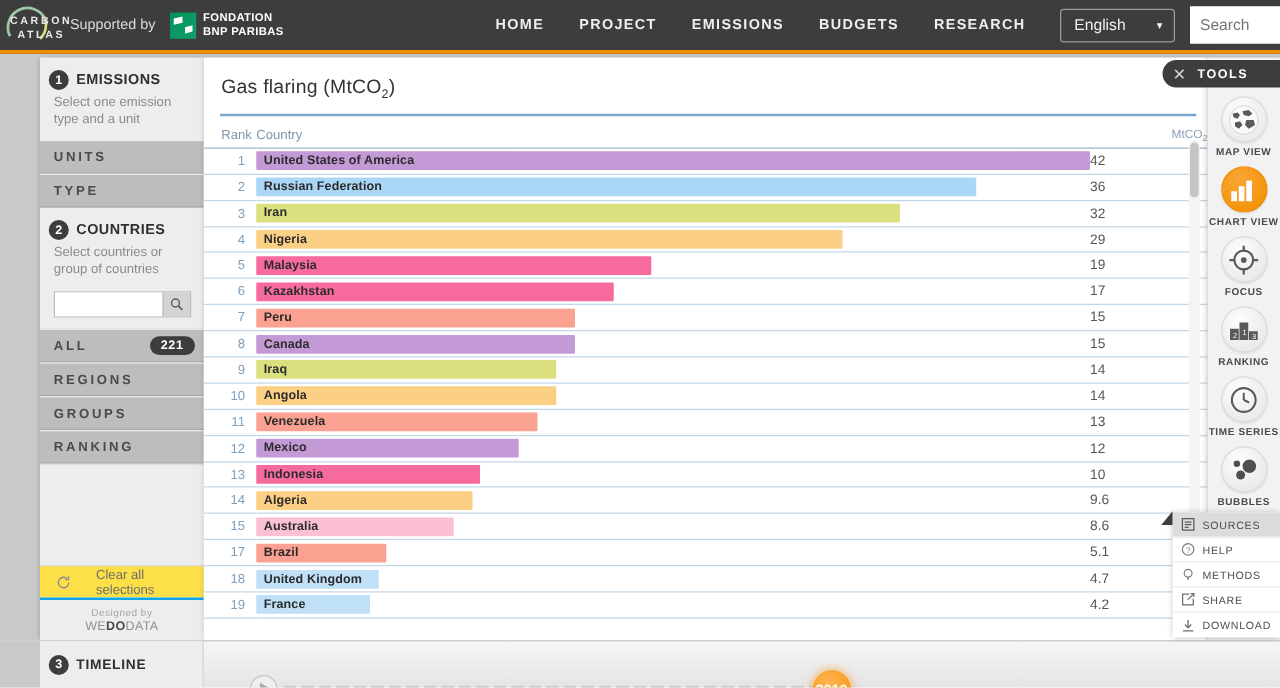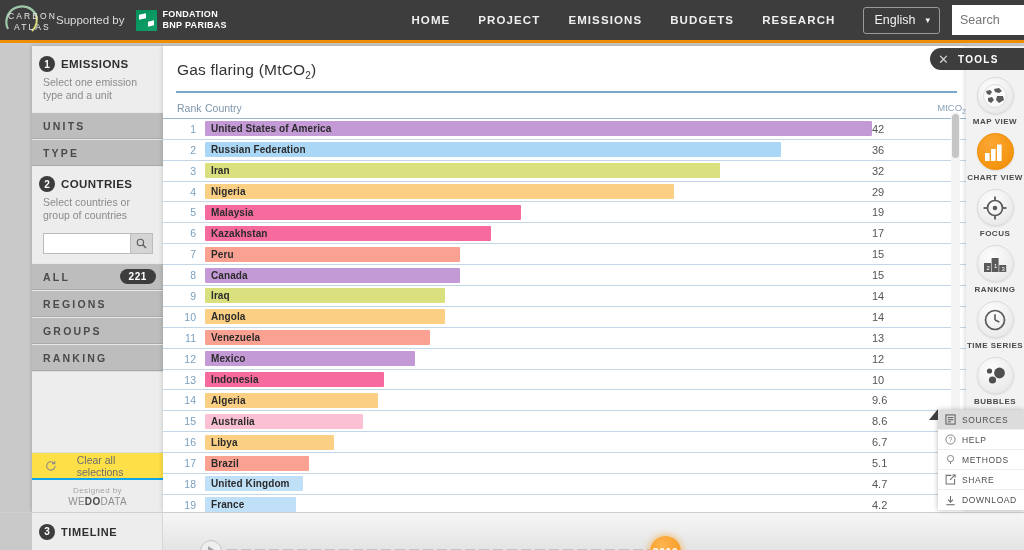--- a/index.html
+++ b/index.html
@@ -9,21 +9,21 @@
     background: #fff; overflow: hidden;
   }
   #app { position: relative; width: 1024px; height: 550px; background: #c9c9c9; }
 
   
   #topbar {
     position: absolute; left: 0; top: 0; width: 1024px; height: 43px;
     background: #3d3d3d; border-bottom: 3px solid #f18e00;
     display: flex; align-items: center;
   }
-  #logo { width: 52px; height: 43px; position: relative; flex: 0 0 auto; }
+  #logo { width: 52px; height: 43px; position: relative; flex: 0 0 auto; font-weight: bold; }
   #logo svg { position: absolute; left: 2px; top: 4px; }
   .logo-text {
     position: absolute; left: 8px; top: 12px;
     color: #e8e8e8; font-size: 8.5px; letter-spacing: 2.1px;
     line-height: 10px; white-space: nowrap;
   }
   .logo-text2 {
     position: absolute; left: 14px; top: 23px;
     color: #e8e8e8; font-size: 8.5px; letter-spacing: 2.1px;
     line-height: 10px; white-space: nowrap;
@@ -53,21 +53,21 @@
   #nav {
     margin-left: auto; display: flex; align-items: center; gap: 0;
   }
   .nav-item {
     color: #efefef; font-size: 11.5px; font-weight: bold; letter-spacing: 1.1px;
     padding: 0 14px; cursor: pointer; white-space: nowrap;
   }
   #lang {
     margin-left: 14px; border: 1px solid #9a9a9a; border-radius: 3px;
     color: #f2f2f2; font-size: 12.5px; padding: 5px 9px 6px 10px;
-    display: flex; align-items: center; gap: 10px; cursor: pointer;
+    display: flex; align-items: center; gap: 25px; cursor: pointer;
     white-space: nowrap;
   }
   #lang .chev { font-size: 9px; }
   #search-box {
     margin-left: 12px; margin-right: 0; background: #fff; height: 30px;
     width: 72px; display: flex; align-items: center; padding: 0 8px;
   }
   #search-box input {
     border: 0; outline: 0; width: 100%; font-size: 12.5px; color: #14532d;
     font-family: "Liberation Sans", sans-serif;
@@ -574,30 +574,20 @@
               <td class="rank">15</td>
               <td class="bar">
                 <div class="bar-fill" style="background: rgb(251, 192, 212); width: 23.6571%;">
                   <span class="bar-label">Australia</span>
                 </div>
               </td>
               <td class="val">8.6</td>
               <td></td>
             </tr>
             <tr>
-              <td class="rank">16</td>
-              <td class="bar">
-                <div class="bar-fill" style="background: rgb(252, 208, 132); width: 19.3143%;">
-                  <span class="bar-label">Libya</span>
-                </div>
-              </td>
-              <td class="val">6.7</td>
-              <td></td>
-            </tr>
-            <tr>
               <td class="rank">17</td>
               <td class="bar">
                 <div class="bar-fill" style="background: rgb(251, 161, 145); width: 15.6571%;">
                   <span class="bar-label">Brazil</span>
                 </div>
               </td>
               <td class="val">5.1</td>
               <td></td>
             </tr>
             <tr>

